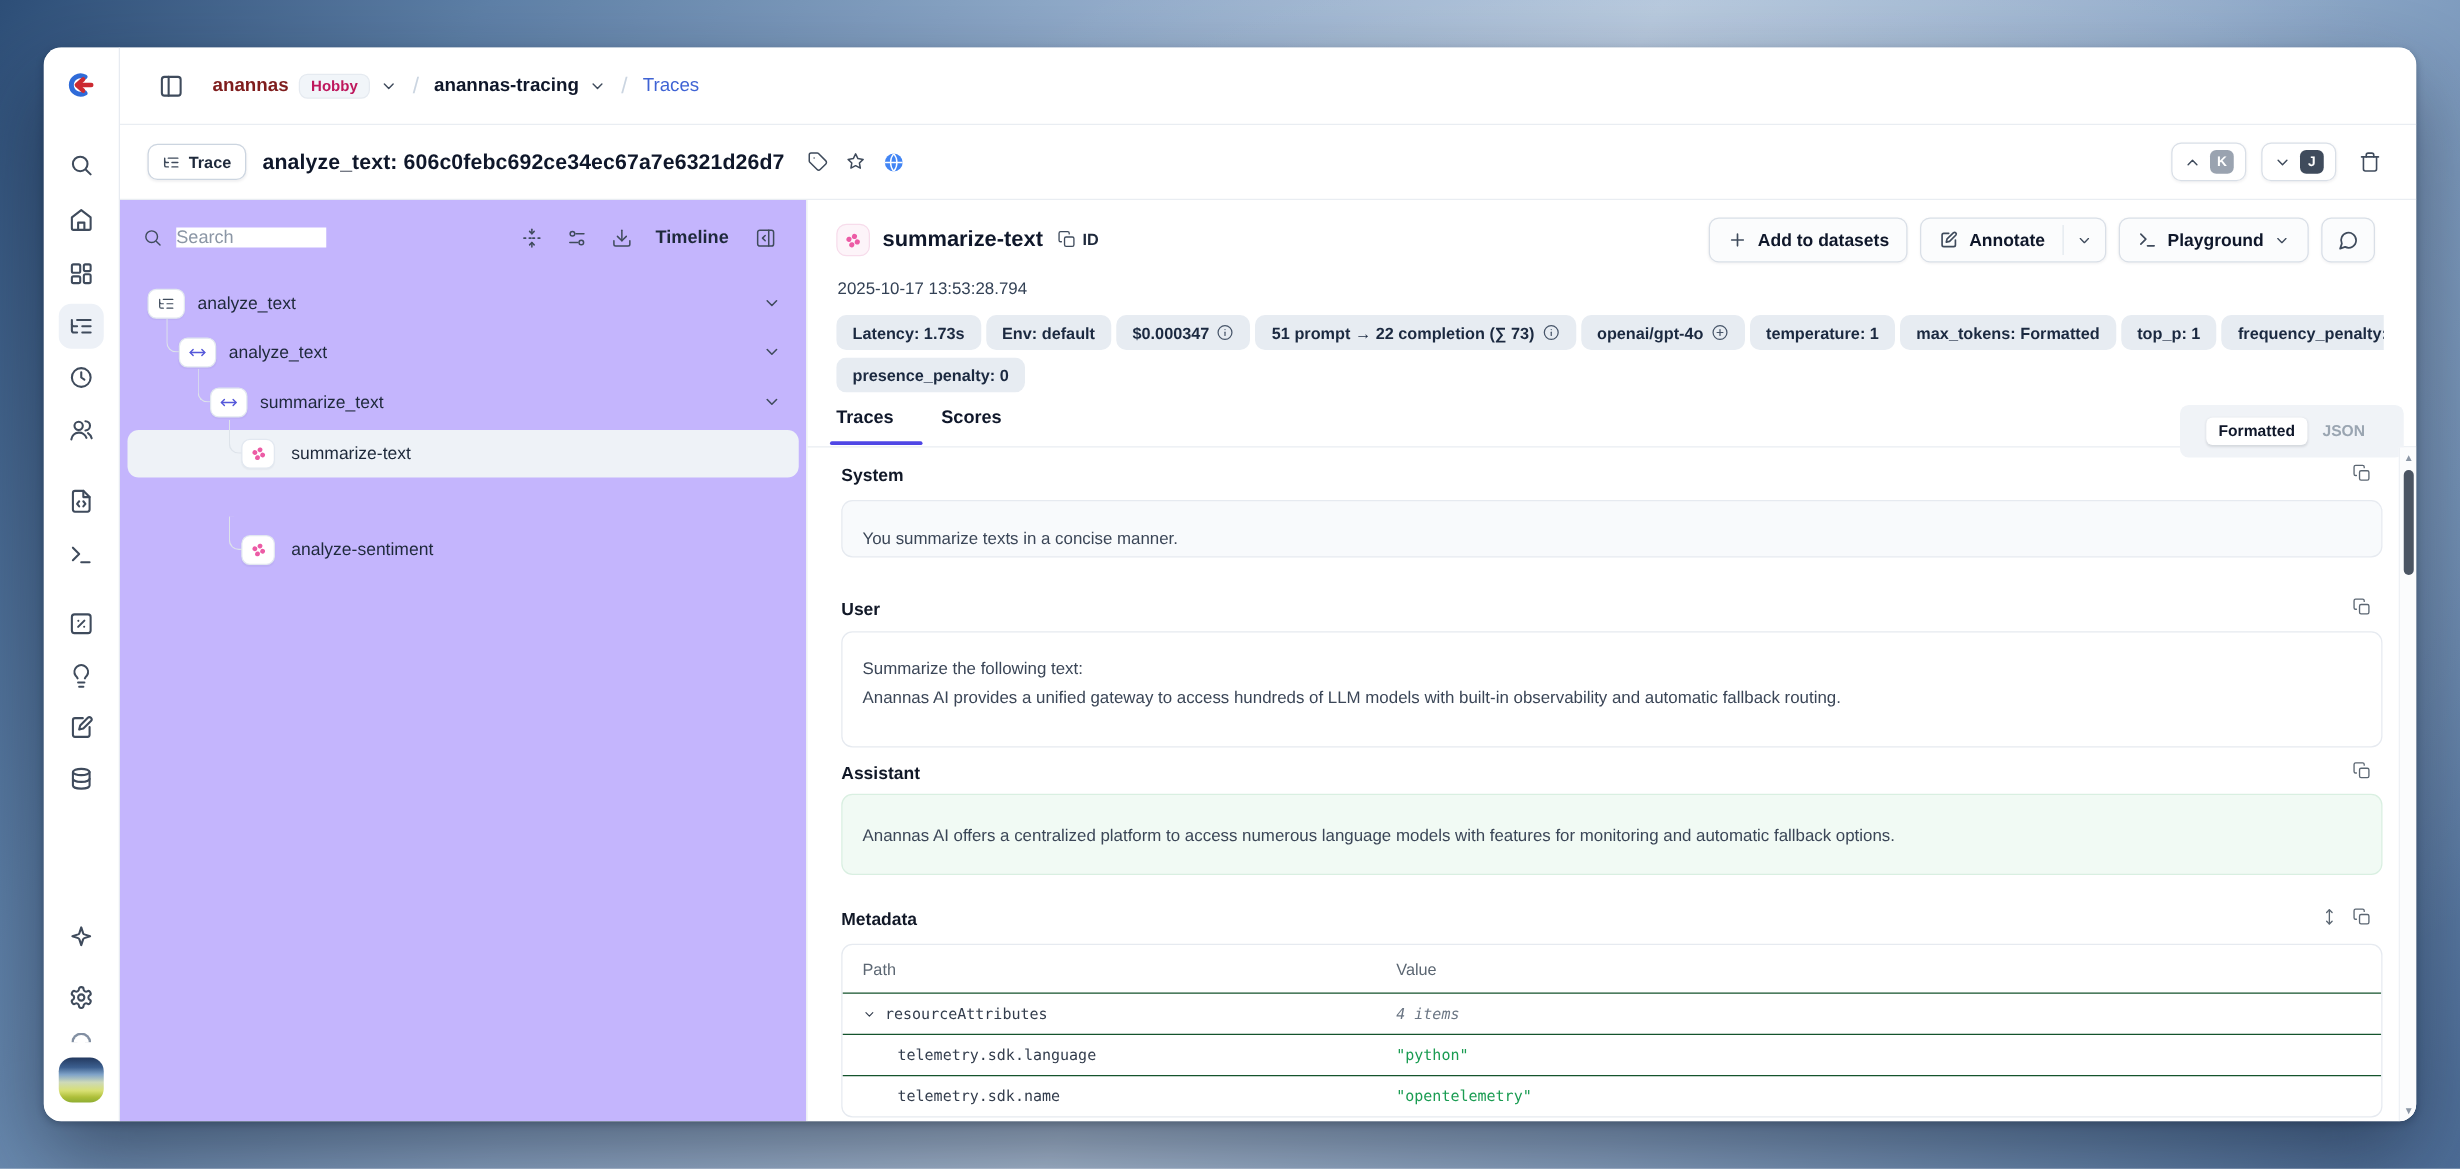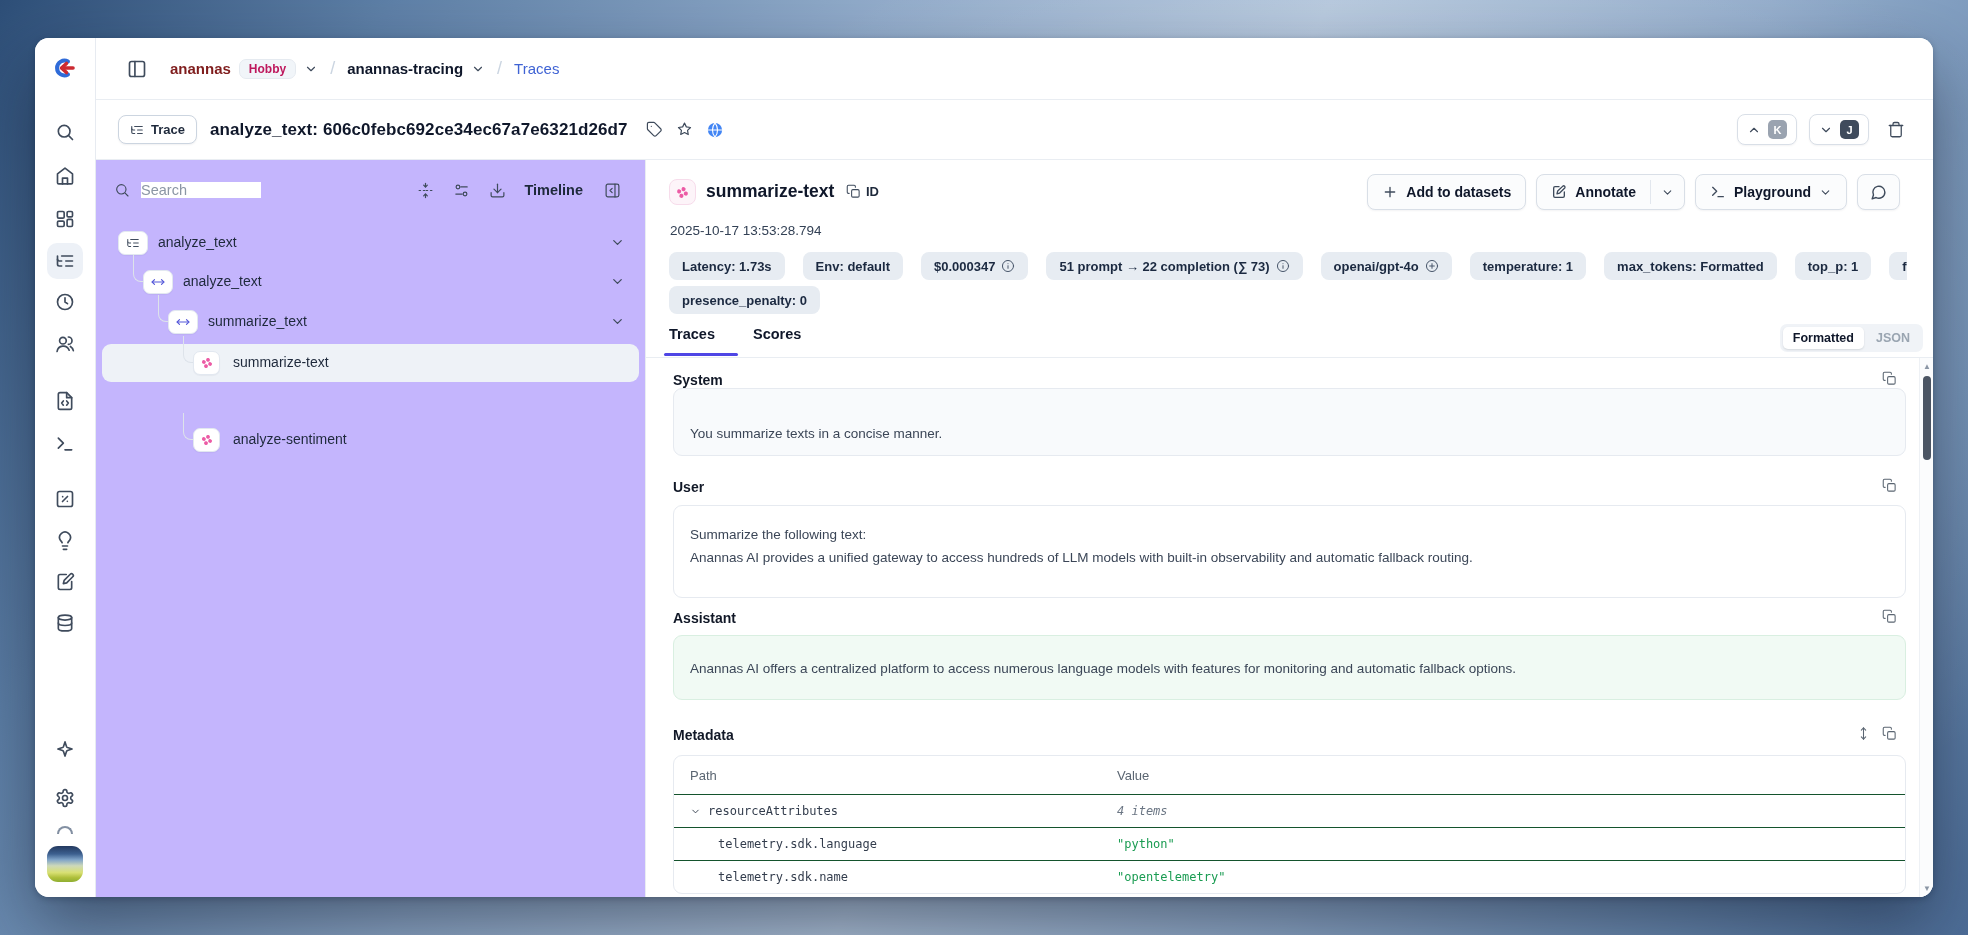--- a/index.html
+++ b/index.html
@@ -85,28 +85,28 @@
   .btn { height:36px; border:1px solid #d9dfe7; background:#fbfcfd; border-radius:8px; display:flex; align-items:center;
          gap:8px; padding:0 14px; font-size:14px; font-weight:700; color:#0f172a; cursor:pointer;
          box-shadow:0 1px 2px rgba(15,23,42,.05); white-space:nowrap; }
   .btn svg { width:16px; height:16px; }
   .split { display:flex; align-items:stretch; border:1px solid #d9dfe7; border-radius:8px; background:#fbfcfd;
            box-shadow:0 1px 2px rgba(15,23,42,.05); overflow:hidden; }
   .split .seg { display:flex; align-items:center; gap:8px; padding:0 14px; height:34px; font-size:14px; font-weight:700; cursor:pointer; }
   .split .divv { width:1px; background:#e2e7ee; margin:5px 0; }
   .split .seg.chev { padding:0 10px; } .split svg { width:16px; height:16px; }
   .timestamp { position:absolute; left:24px; top:63px; font-size:13.5px; color:#334155; }
-  .badge-row { position:absolute; left:23px; display:flex; gap:18px; flex-wrap:nowrap; overflow:hidden; }
+  .badge-row { position:absolute; left:23px; display:flex; gap:4px; flex-wrap:nowrap; overflow:hidden; }
   .pill { height:28px; background:#e7ecf2; border-radius:8px; display:flex; align-items:center; gap:6px; padding:0 13px;
           font-size:13px; font-weight:700; color:#1b2940; white-space:nowrap; flex:0 0 auto; }
   .pill svg { width:14px; height:14px; stroke:#44506088; stroke:#475569; }
   .tabs-line { position:absolute; left:0; right:0; top:197px; height:1px; background:#e9edf2; }
   .tab { position:absolute; top:166px; font-size:14.5px; font-weight:700; color:#0f172a; cursor:pointer; }
   .tab-underline { position:absolute; left:18px; top:193px; width:74px; height:3px; background:#4f46e5; border-radius:2px; }
-  .view-toggle { position:absolute; right:10px; top:164px; height:28px; background:#f0f3f7; border-radius:7px; padding:3px;
+  .view-toggle { position:absolute; right:10px; top:164px; height:28px; background:#f0f3f7; border-radius:7px; padding:21px;
                  display:flex; align-items:center; gap:2px; }
   .vt-opt { font-size:12.5px; font-weight:700; padding:0 10px; height:22px; display:flex; align-items:center; border-radius:5px; cursor:pointer; }
   .vt-opt.on { background:#fff; color:#0f172a; box-shadow:0 1px 2px rgba(15,23,42,.12); }
   .vt-opt.off { color:#9aa5b1; }
   .sec-label { position:absolute; left:27px; font-size:14px; font-weight:700; color:#111827; }
   .sec-copy { position:absolute; right:36px; cursor:pointer; } .sec-copy svg { width:15px; height:15px; stroke:#5b6672; }
   .sec-move { position:absolute; right:62px; cursor:pointer; } .sec-move svg { width:15px; height:15px; stroke:#5b6672; }
   .msgbox { position:absolute; left:27px; width:1233px; border-radius:9px; font-size:13.5px; color:#3b4657; line-height:23px; }
   .msgbox.gray { background:#f8fafc; border:1px solid #e6eaf0; }
   .msgbox.white { background:#fff; border:1px solid #e6eaf0; }
@@ -557,21 +557,21 @@
       <span class="vt-opt off">JSON</span>
     </div>
 
     <span class="sec-label" style="top:212px">System</span>
     <span class="sec-copy" style="top:211px">
         <svg class="ic thin" viewBox="0 0 24 24">
           <rect x="9" y="9" width="12" height="12" rx="2"></rect>
           <path d="M5 15H4a2 2 0 0 1-2-2V4a2 2 0 0 1 2-2h9a2 2 0 0 1 2 2v1"></path>
         </svg>
       </span>
-    <div class="msgbox gray" style="top:228px;height:58px;padding:33px 16px">
+    <div class="msgbox gray" style="top:240px;height:46px;padding:18px 16px">
       <span>You summarize texts in a concise manner.</span>
     </div>
 
     <span class="sec-label" style="top:319px">User</span>
     <span class="sec-copy" style="top:318px">
         <svg class="ic thin" viewBox="0 0 24 24">
           <rect x="9" y="9" width="12" height="12" rx="2"></rect>
           <path d="M5 15H4a2 2 0 0 1-2-2V4a2 2 0 0 1 2-2h9a2 2 0 0 1 2 2v1"></path>
         </svg>
       </span>

